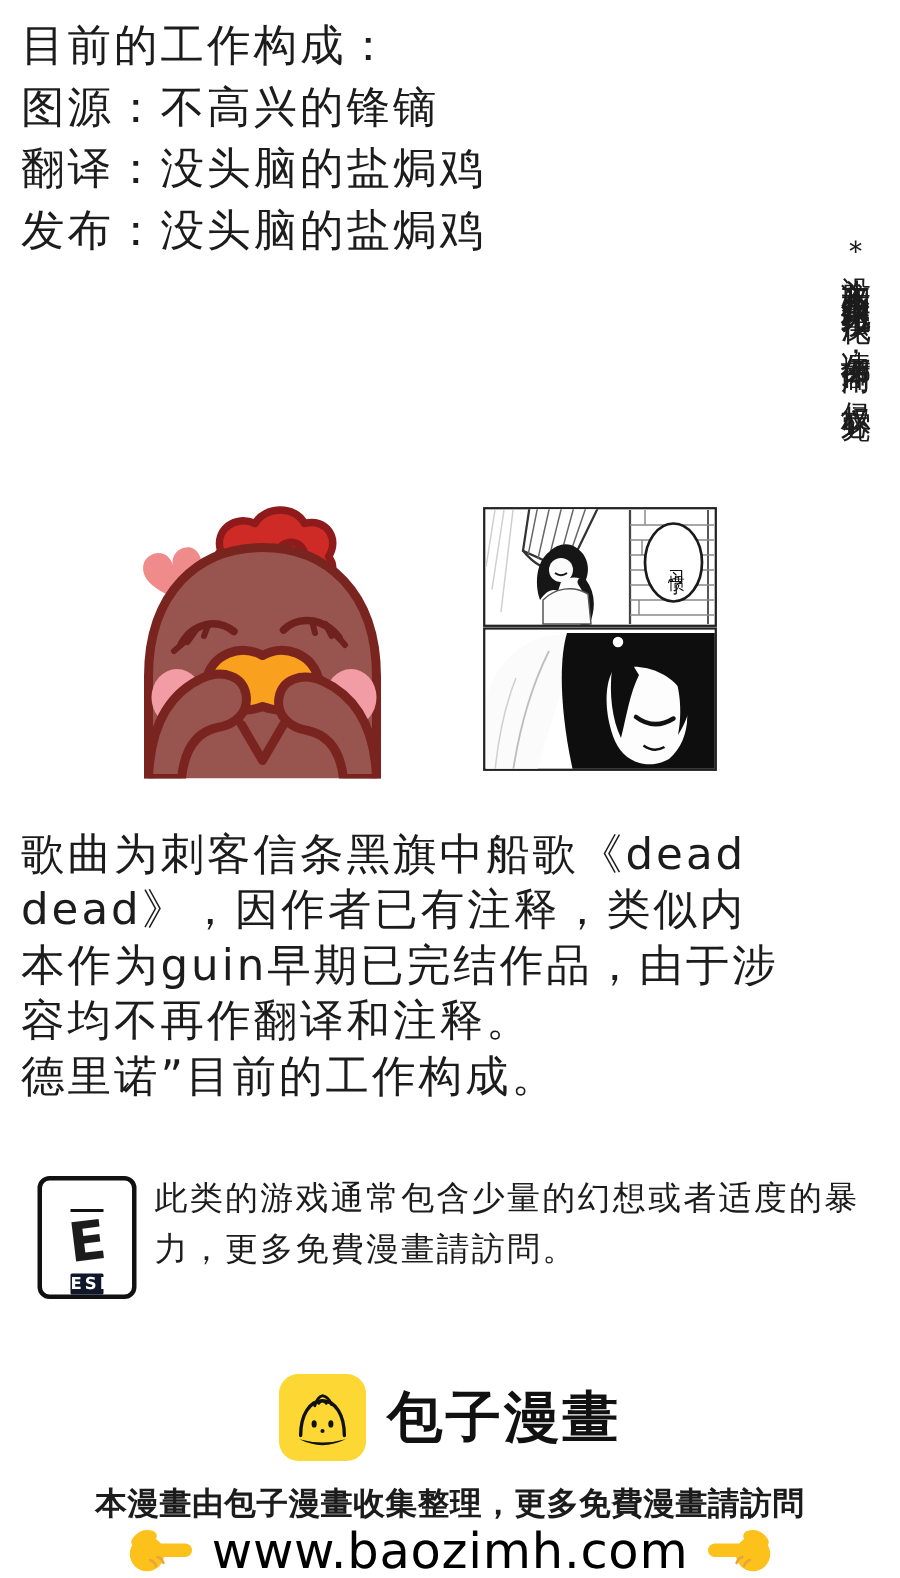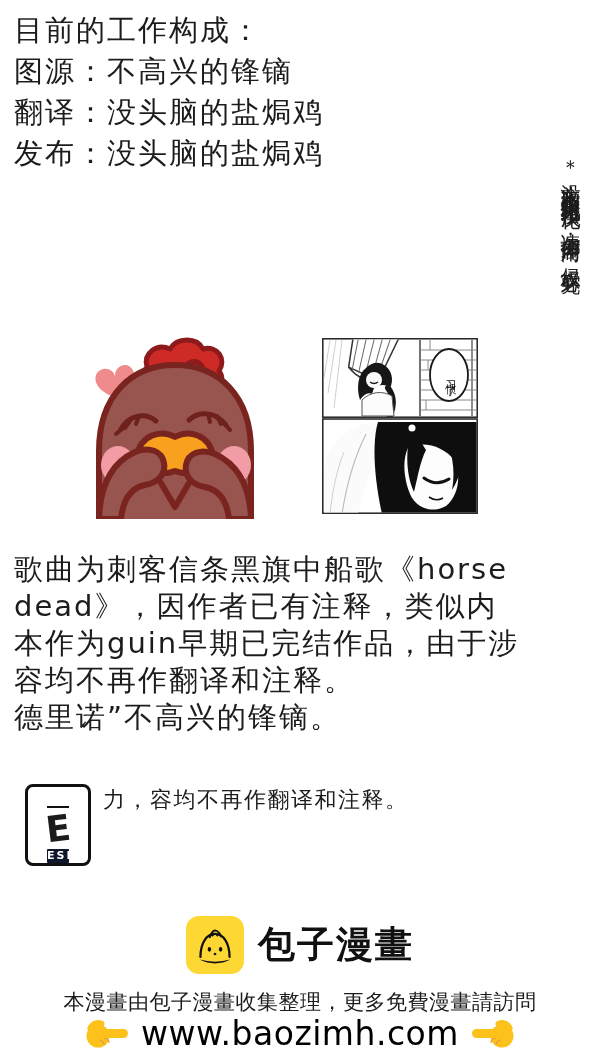--- a/index.html
+++ b/index.html
@@ -43,21 +43,21 @@
     line-height:14px;height:14px;letter-spacing:2px;border-radius:1px;}
   .esrb-note{position:absolute;left:103px;top:783px;width:494px;}
   .esrb-note .line{font-size:22px;line-height:34px;letter-spacing:1.5px;white-space:nowrap;}
   
   .brand-row{position:absolute;left:0;top:916px;width:600px;
     display:flex;justify-content:center;align-items:center;gap:14px;}
   .baozi-logo{width:58px;height:58px;background:#FDD835;border-radius:13px;
     display:flex;align-items:center;justify-content:center;}
   .brand-name{font-size:37px;font-weight:bold;letter-spacing:2px;color:#111;}
   .footer-line1{position:absolute;left:0;top:988px;width:600px;text-align:center;
-    font-size:21px;font-weight:normal;letter-spacing:0.5px;}
+    font-size:21px;font-weight:bold;letter-spacing:0.5px;}
   .footer-url-row{position:absolute;left:0;top:1014px;width:600px;
     display:flex;justify-content:center;align-items:center;gap:12px;}
   .footer-url{font-size:33px;color:#000;letter-spacing:0.5px;}
   .hand{display:block;}
 </style>
 </head>
 <body>
 
 <div class="page">
 
@@ -160,36 +160,37 @@
         <path d="M88,88 C98,100 114,104 128,100 C120,90 104,84 92,84 Z" fill="#0E0E0E"></path>
         <path d="M102,140 Q114,149 127,141" fill="none" stroke="#111" stroke-width="3" stroke-linecap="round"></path>
         <path d="M107,159 Q114,164 121,160" fill="none" stroke="#111" stroke-width="1.6"></path>
         <circle cx="90" cy="90" r="3.5" fill="#ffffff"></circle>
       </g>
     </svg>
     <div class="bubble-text">习惯了</div>
   </div>
 
   <div class="notes">
-    <div class="line">歌曲为刺客信条黑旗中船歌《horse</div>
+    <div class="line">歌曲为刺客信条黑旗中船歌《dead</div>
     <div class="line">dead》，因作者已有注释，类似内</div>
     <div class="line">本作为guin早期已完结作品，由于涉</div>
     <div class="line">容均不再作翻译和注释。</div>
-    <div class="line">德里诺”不高兴的锋镝。</div>
+    <div class="line">德里诺”目前的工作构成。</div>
   </div>
 
   <div class="esrb-logo">
     <div class="esrb-top">EVERYONE</div>
     <div class="esrb-mid">
       <span>E</span>
     </div>
     <div class="esrb-bottom">ESRB</div>
   </div>
   <div class="esrb-note">
-    <div class="line">力，容均不再作翻译和注释。</div>
+    <div class="line">此类的游戏通常包含少量的幻想或者适度的暴</div>
+    <div class="line">力，更多免費漫畫請訪問。</div>
   </div>
 
   <div class="brand-row">
     <div class="baozi-logo">
       <svg width="48" height="48" viewBox="0 0 56 56" xmlns="http://www.w3.org/2000/svg">
         <path d="M11,42 C11,26 18,15 28,15 C38,15 45,26 45,42" fill="#FDD835" stroke="#111" stroke-width="2.6" stroke-linecap="round"></path>
         <path d="M22,19 Q24,12 28,11 M28,11 Q33,12 35,18 M25,17 Q28,13 31,17" fill="none" stroke="#111" stroke-width="2.2" stroke-linecap="round"></path>
         <ellipse cx="21.5" cy="33" rx="2" ry="2.8" fill="#111"></ellipse>
         <ellipse cx="34.5" cy="33" rx="2" ry="2.8" fill="#111"></ellipse>
         <circle cx="28" cy="38.5" r="1.6" fill="#111"></circle>

